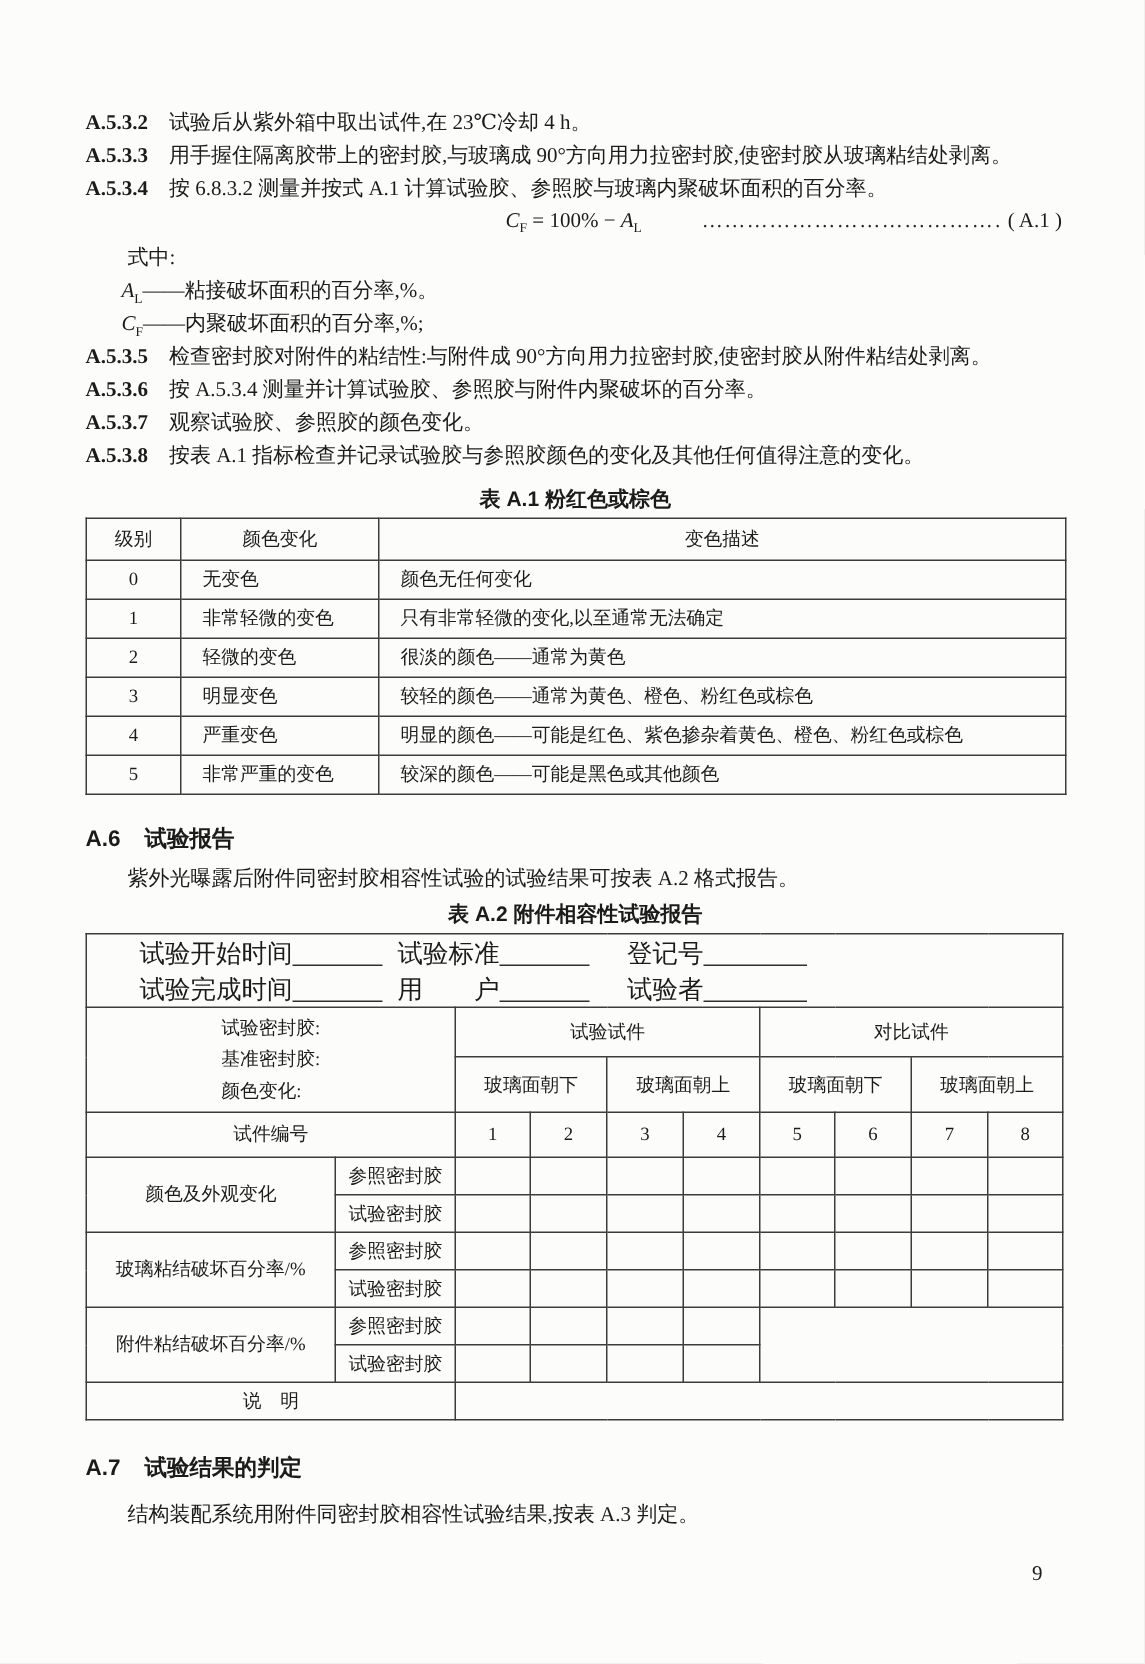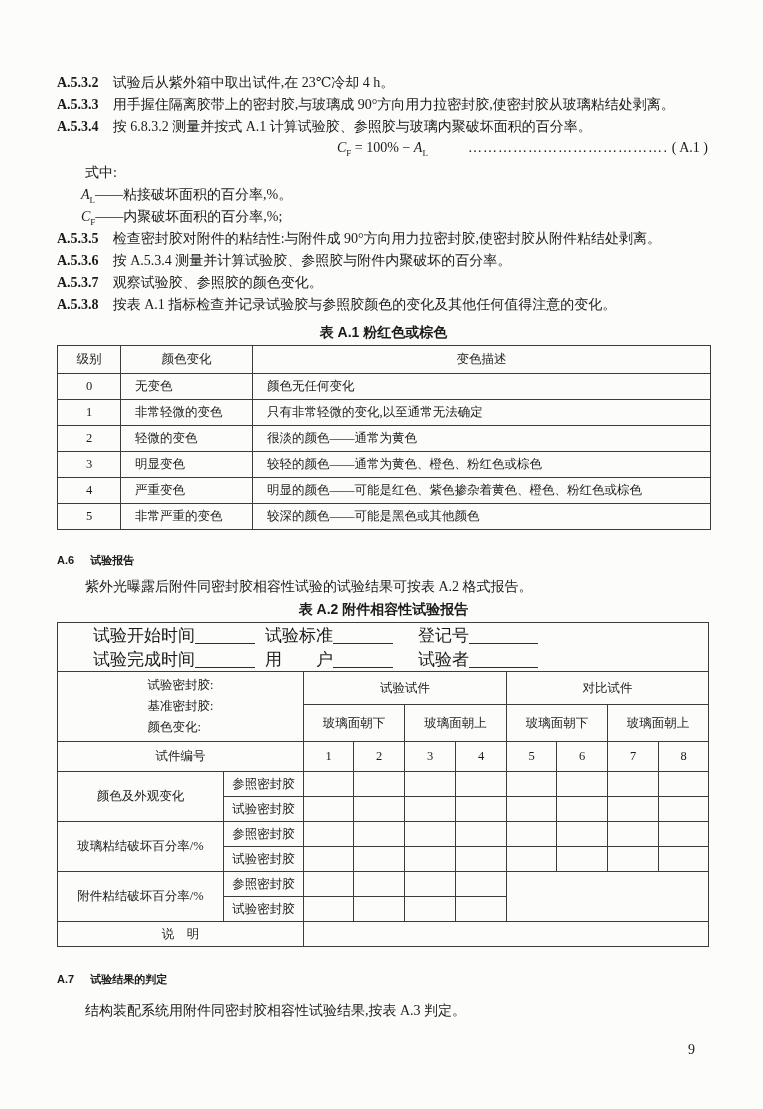--- a/index.html
+++ b/index.html
@@ -60,21 +60,21 @@
   .w3{width:120px;}
   td.corner{text-align:center;}
   .corner-inner{display:inline-block;text-align:left;font-size:12.5px;line-height:21px;}
   tr.grp td{height:33px;}
   tr.sub td{height:37px;}
   tr.spec td{height:30px;}
   td.rowlabel{text-align:left;padding-left:9px;}
   td.sublabel{text-align:center;padding:0 1px;margin-top:24px;}
   .a-heading{
     font-family:"Liberation Sans","DejaVu Sans",sans-serif;
-    font-weight:bold;font-size:11px;margin:0;height:20px;line-height:20px;
+    font-weight:bold;font-size:15px;margin:0;height:20px;line-height:20px;
   }
   .a-heading .num{margin-right:16px;}
   .indent-para{margin:0;font-size:14px;line-height:20px;text-indent:28px;}
   .page-number{position:absolute;top:1042px;right:68px;font-size:14px;}
 </style>
 </head>
 <body>
 
 <div class="page">
   <div class="content">

